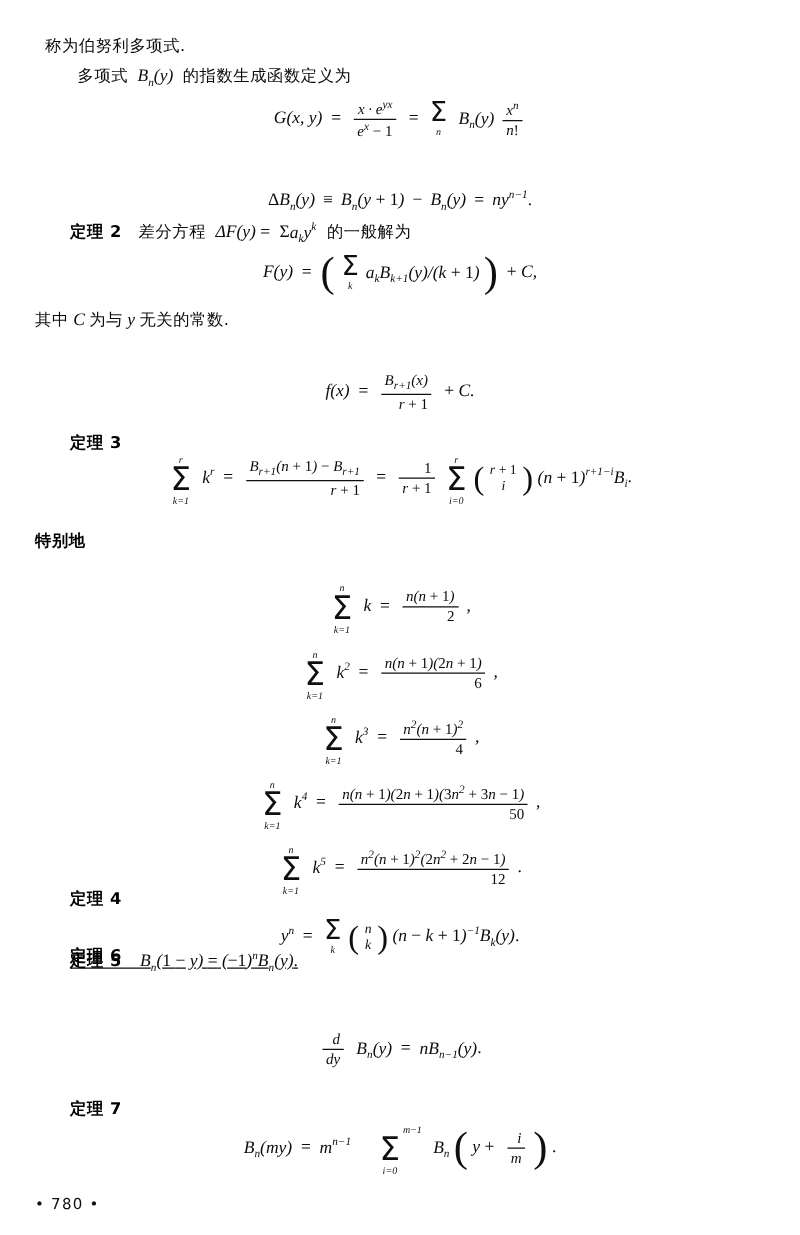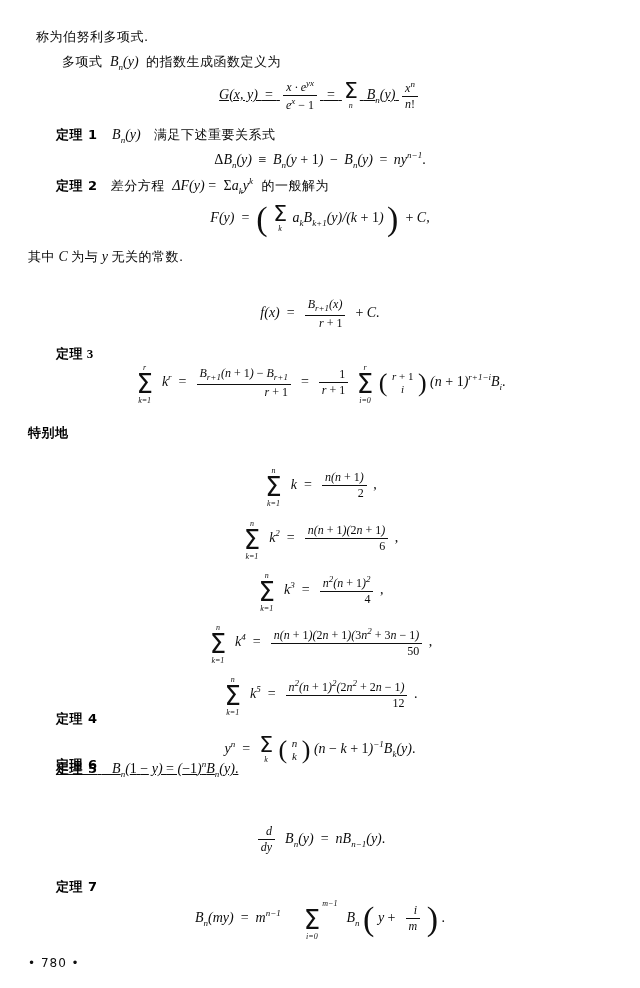--- a/index.html
+++ b/index.html
@@ -147,41 +147,36 @@
 <div class="page">
 
   <div class="line cjk" style="left:36px; top:28px;">称为伯努利多项式.</div>
 
   <div class="line" style="left:62px; top:52px;">
     <span class="cjk">多项式</span>
     <span class="math">&nbsp;B<span class="sub">n</span>(y)&nbsp;</span>
     <span class="cjk">的指数生成函数定义为</span>
   </div>
 
-  <div class="eqbox" style="top:78px;text-decoration:underline;">
+  <div class="eqbox" style="top:78px;">
     <span class="math">G(x,&nbsp;y)</span>
     <span class="math nostyle">&nbsp;=&nbsp;</span>
     <span class="frac math small">
       <span class="num">x&nbsp;·&nbsp;e<span class="sup">yx</span></span>
       <span class="den">e<span class="sup">x</span>&nbsp;<span class="nostyle">−</span>&nbsp;<span class="nostyle">1</span></span>
     </span>
     <span class="math nostyle">&nbsp;=&nbsp;</span>
     <span class="sum"><span class="sg">Σ</span><span class="lim">n</span></span>
     <span class="math">&nbsp;B<span class="sub">n</span>(y)</span>
     <span class="frac math small">
       <span class="num">x<span class="sup">n</span></span>
       <span class="den">n<span class="nostyle">!</span></span>
     </span>
   </div>
 
-  <div class="line" style="left:56px; top:125px;">
-    <span class="bold-cjk">定理 1</span>
-    <span class="math">&nbsp;&nbsp;&nbsp;B<span class="sub">n</span>(y)</span>
-    <span class="cjk">&nbsp;&nbsp;满足下述重要关系式</span>
-  </div>
 
   <div class="eqbox small" style="top:150px;">
     <span class="math nostyle">Δ</span><span class="math">B<span class="sub">n</span>(y)</span>
     <span class="math nostyle">&nbsp;≡&nbsp;</span>
     <span class="math">B<span class="sub">n</span>(y&nbsp;<span class="nostyle">+</span>&nbsp;<span class="nostyle">1</span>)</span>
     <span class="math nostyle">&nbsp;−&nbsp;</span>
     <span class="math">B<span class="sub">n</span>(y)</span>
     <span class="math nostyle">&nbsp;=&nbsp;</span>
     <span class="math">ny<span class="sup">n−1</span></span><span class="math nostyle">.</span>
   </div>
@@ -212,21 +207,21 @@
   <div class="eqbox" style="top:297px;">
     <span class="math">f(x)</span>
     <span class="math nostyle">&nbsp;=&nbsp;</span>
     <span class="frac math small">
       <span class="num">B<span class="sub">r+1</span>(x)</span>
       <span class="den">r&nbsp;<span class="nostyle">+</span>&nbsp;<span class="nostyle">1</span></span>
     </span>
     <span class="math nostyle">&nbsp;+&nbsp;</span><span class="math">C.</span>
   </div>
 
-  <div class="line bold-cjk" style="left:56px; top:345px;font-family:Liberation Serif, serif;">定理 3</div>
+  <div class="line bold-cjk" style="left:56px; top:345px;">定理 3</div>
 
   <div class="eqbox" style="top:362px;">
     <span class="sum" style="position:relative; top:2px;">
       <span class="lim" style="font-size:8px;">r</span>
       <span class="sg" style="font-size:26px;">Σ</span>
       <span class="lim" style="font-size:8px;">k=1</span>
     </span>
     <span class="math">&nbsp;k<span class="sup">r</span></span>
     <span class="math nostyle">&nbsp;=&nbsp;</span>
     <span class="frac math small">

